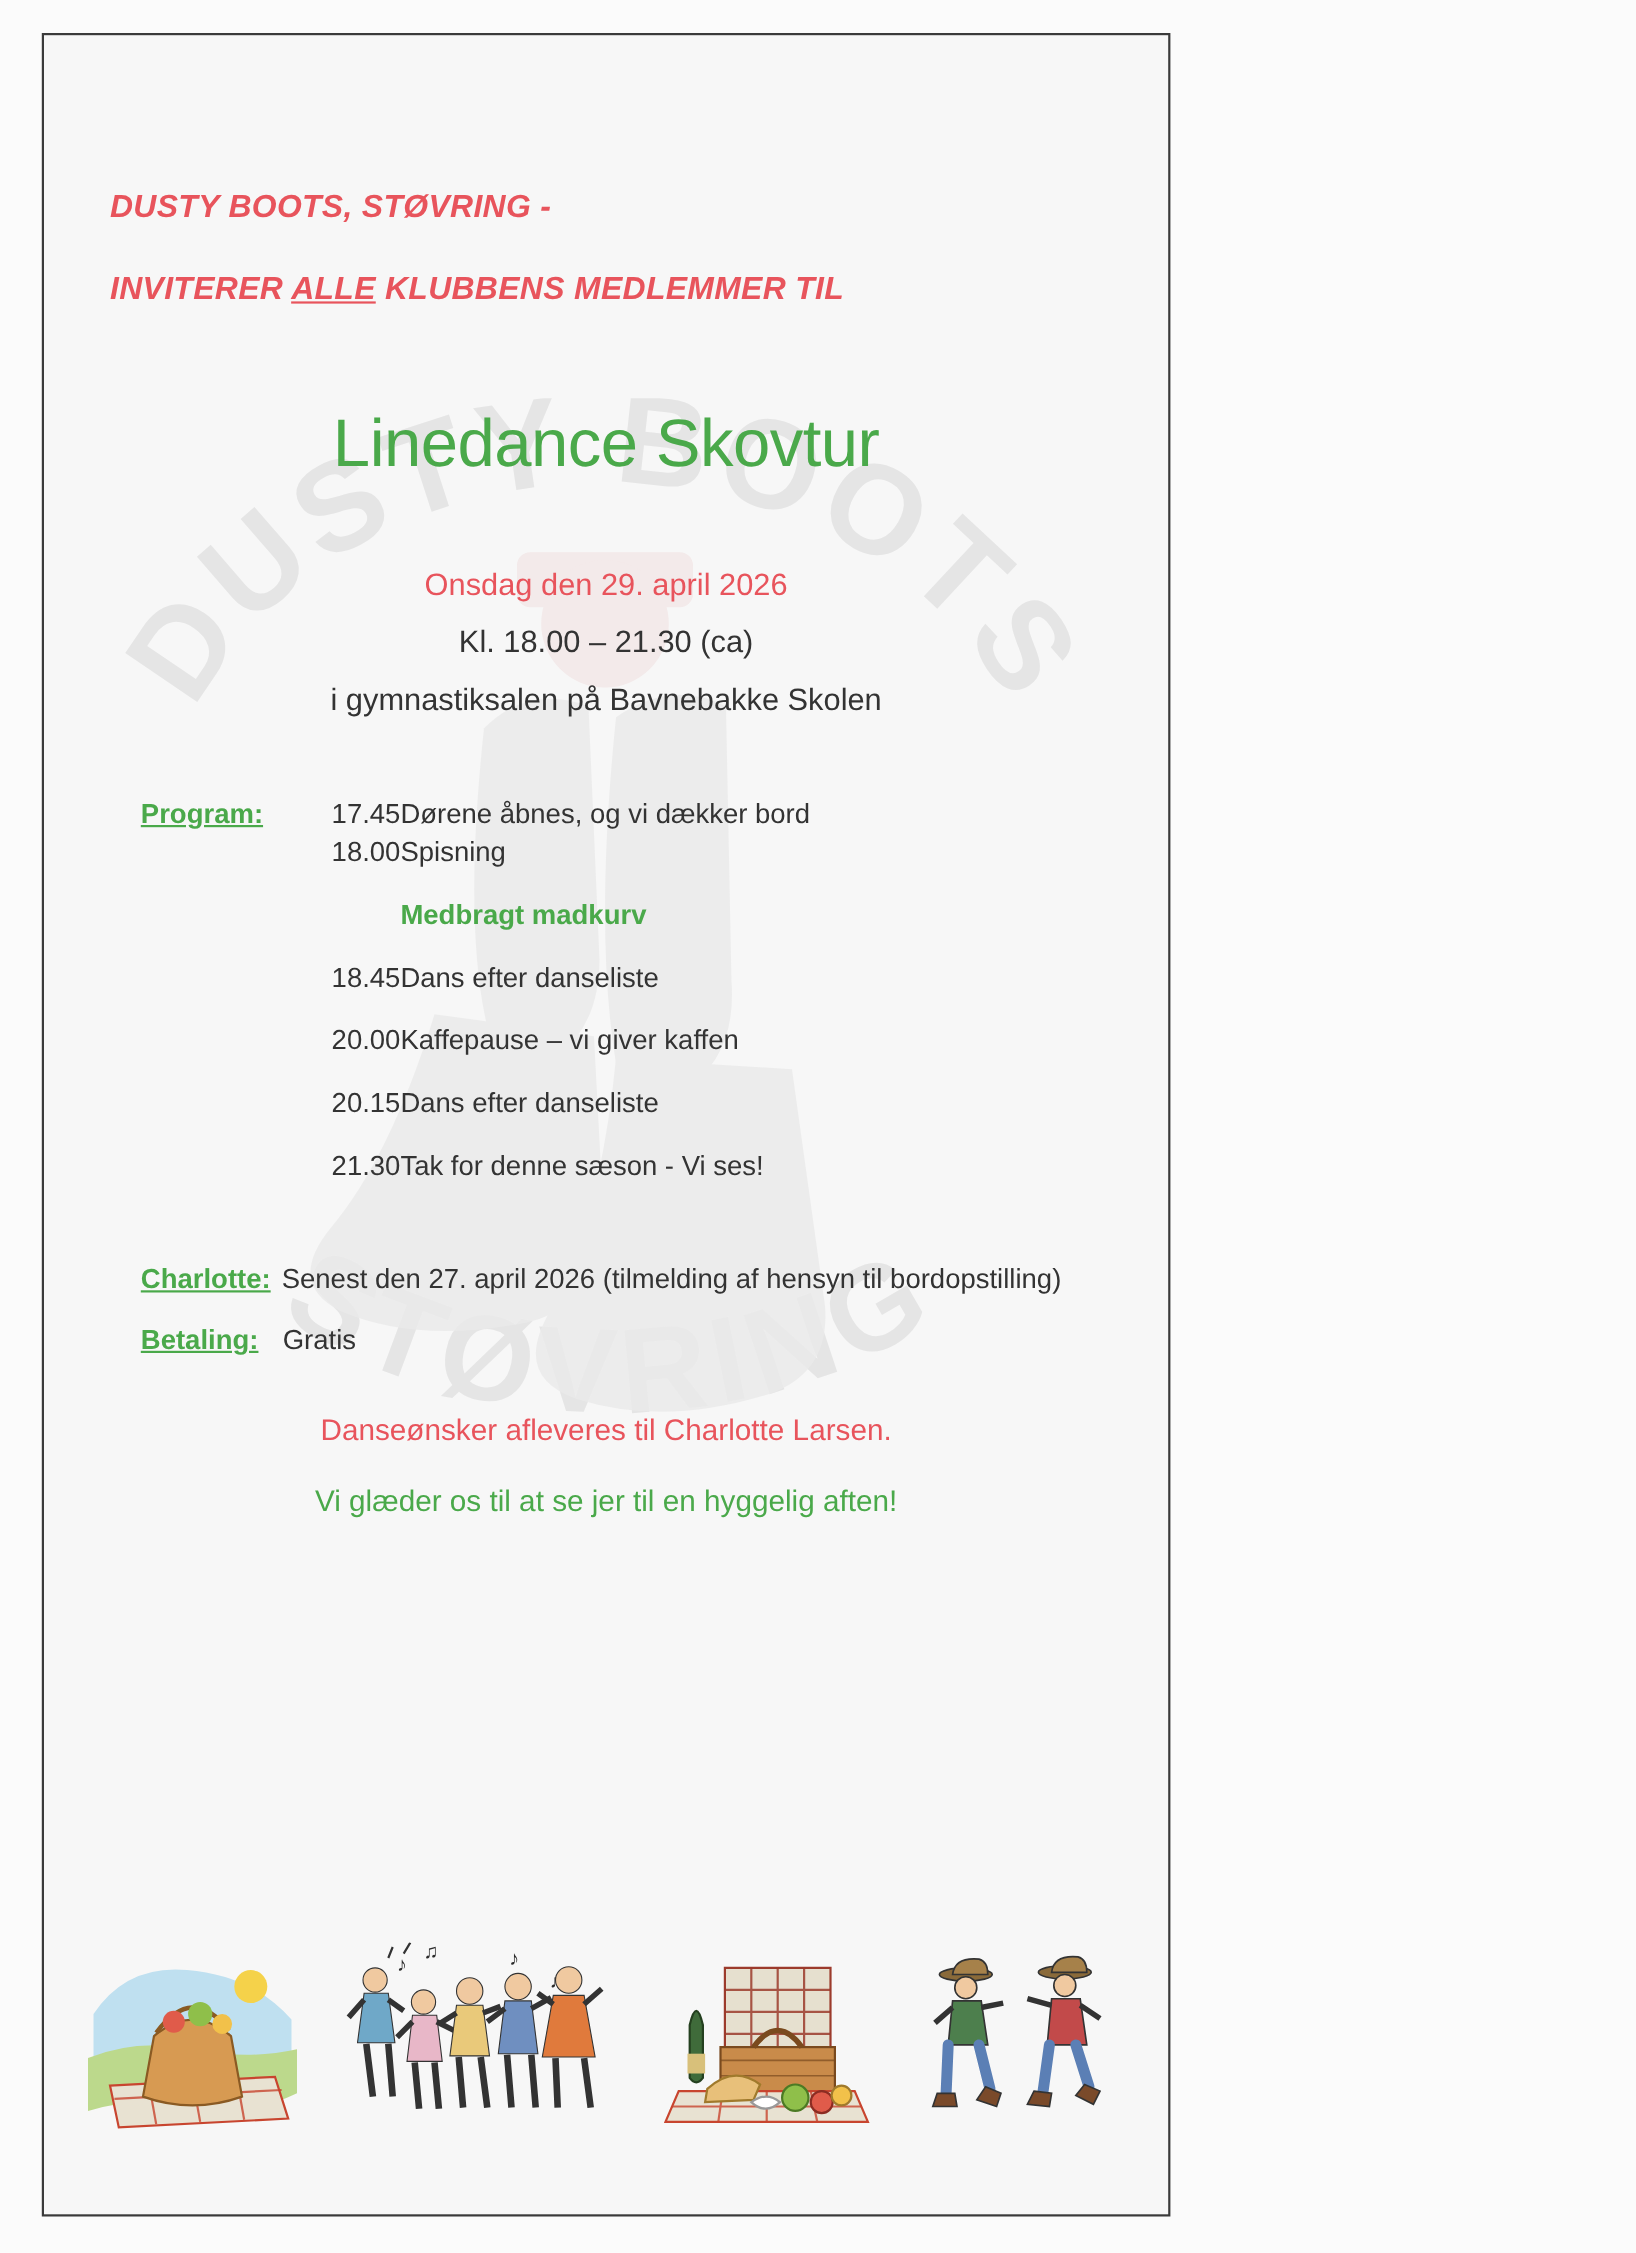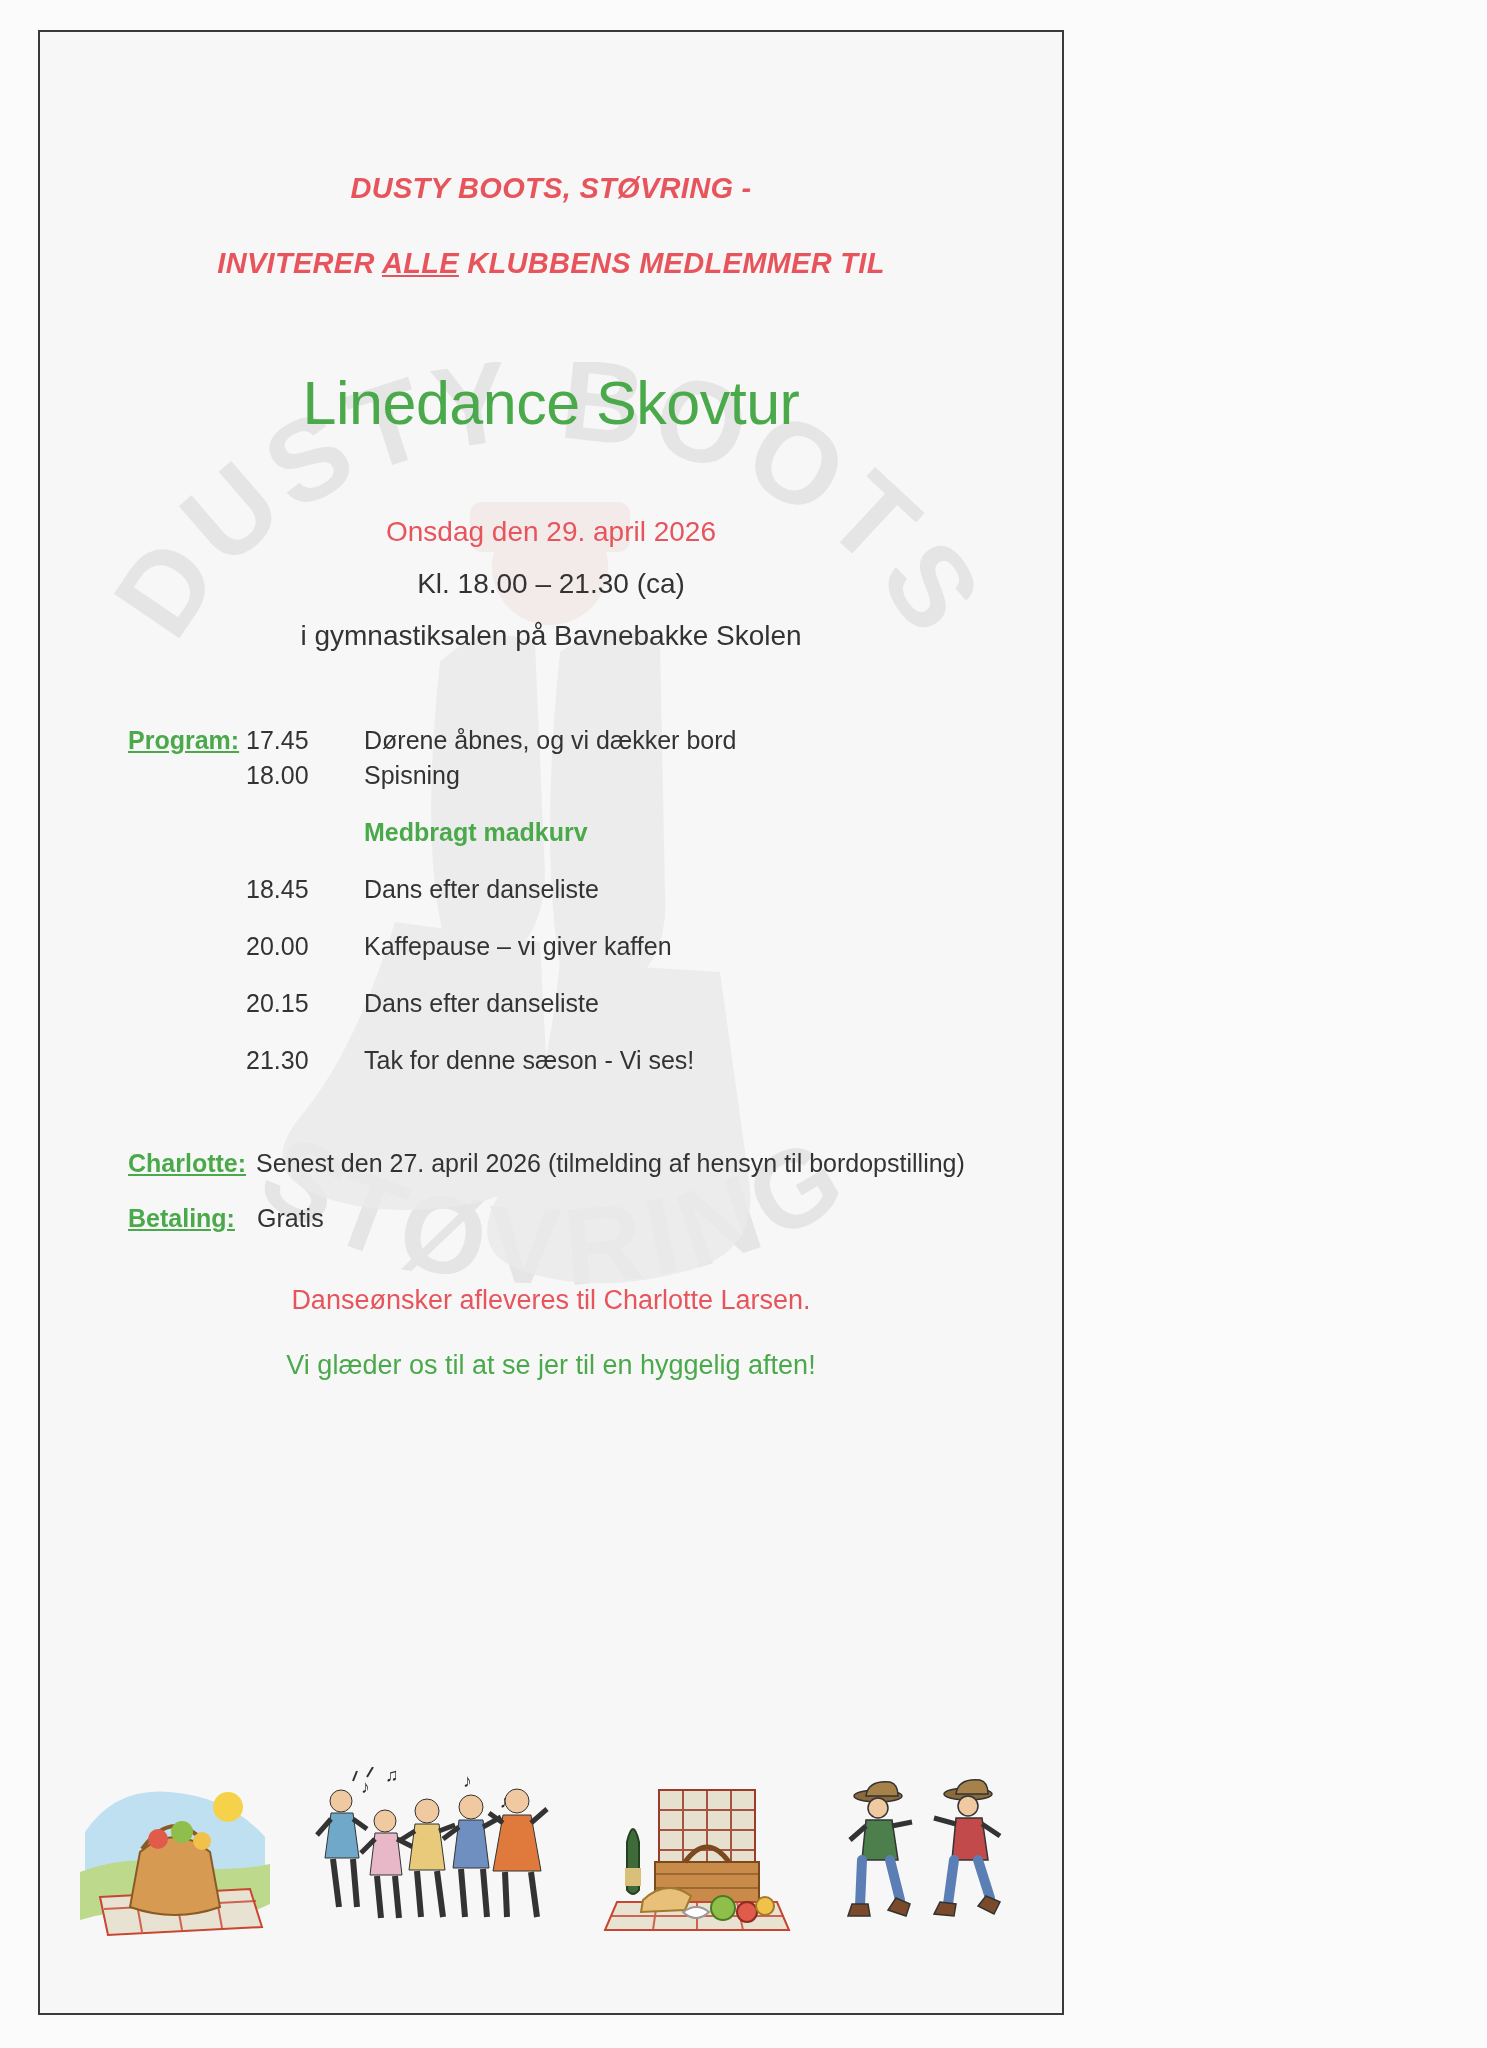--- a/index.html
+++ b/index.html
@@ -43,21 +43,20 @@
     pointer-events: none;
   }
 
   .content {
     position: relative;
     z-index: 5;
     padding: 0 60px;
   }
 
   .hdr-line {
-    text-align: center;
     color: #e8545c;
     font-weight: bold;
     font-style: italic;
     font-size: 29px;
     letter-spacing: 0.3px;
   }
   .hdr-1 { margin-top: 140px; }
   .hdr-2 { margin-top: 42px; }
   .hdr-2 u { text-decoration: underline; }
 
@@ -100,20 +99,21 @@
   }
   .plabel {
     width: 118px;
     color: #4aa94a;
     font-weight: bold;
     text-decoration: underline;
     font-size: 25px;
   }
   .ptime {
     width: 118px;
+    text-align: right;
   }
   .pdesc { flex: 1; }
   .prow + .prow { margin-top: 6px; }
   .prow.sp { margin-top: 28px; }
   .medbragt {
     color: #4aa94a;
     font-weight: bold;
     font-size: 25px;
     margin-top: 28px;
     margin-left: 236px;

